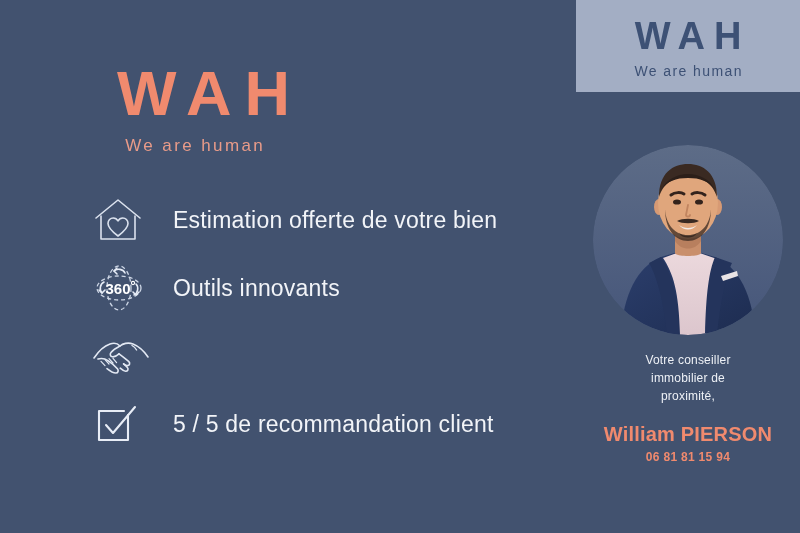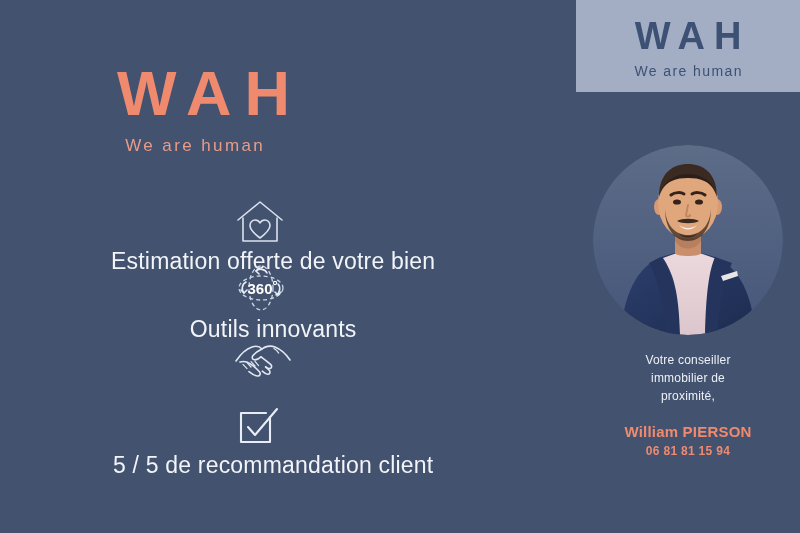--- a/index.html
+++ b/index.html
@@ -75,21 +75,20 @@
   
   .features {
     position: absolute;
     left: 90px;
     top: 186px;
   }
   .feature {
     display: flex;
     align-items: center;
     height: 68px;
-    flex-direction: column;
   }
   .feature-icon {
     width: 62px;
     flex: 0 0 62px;
     display: flex;
     align-items: flex-end;
     justify-content: flex-start;
   }
   .feature-label {
     color: #f2f4f8;
@@ -119,21 +118,21 @@
 
   .agent-tagline {
     color: #eef1f6;
     font-size: 12px;
     line-height: 1.5;
     margin-top: 16px;
     letter-spacing: 0.2px;
   }
   .agent-name {
     color: #f08a6e;
-    font-size: 15px;
+    font-size: 20px;
     font-weight: bold;
     letter-spacing: 0.2px;
     margin-top: 18px;
   }
   .agent-phone {
     color: #f08a6e;
     font-size: 12px;
     font-weight: bold;
     letter-spacing: 0.3px;
     margin-top: 4px;

